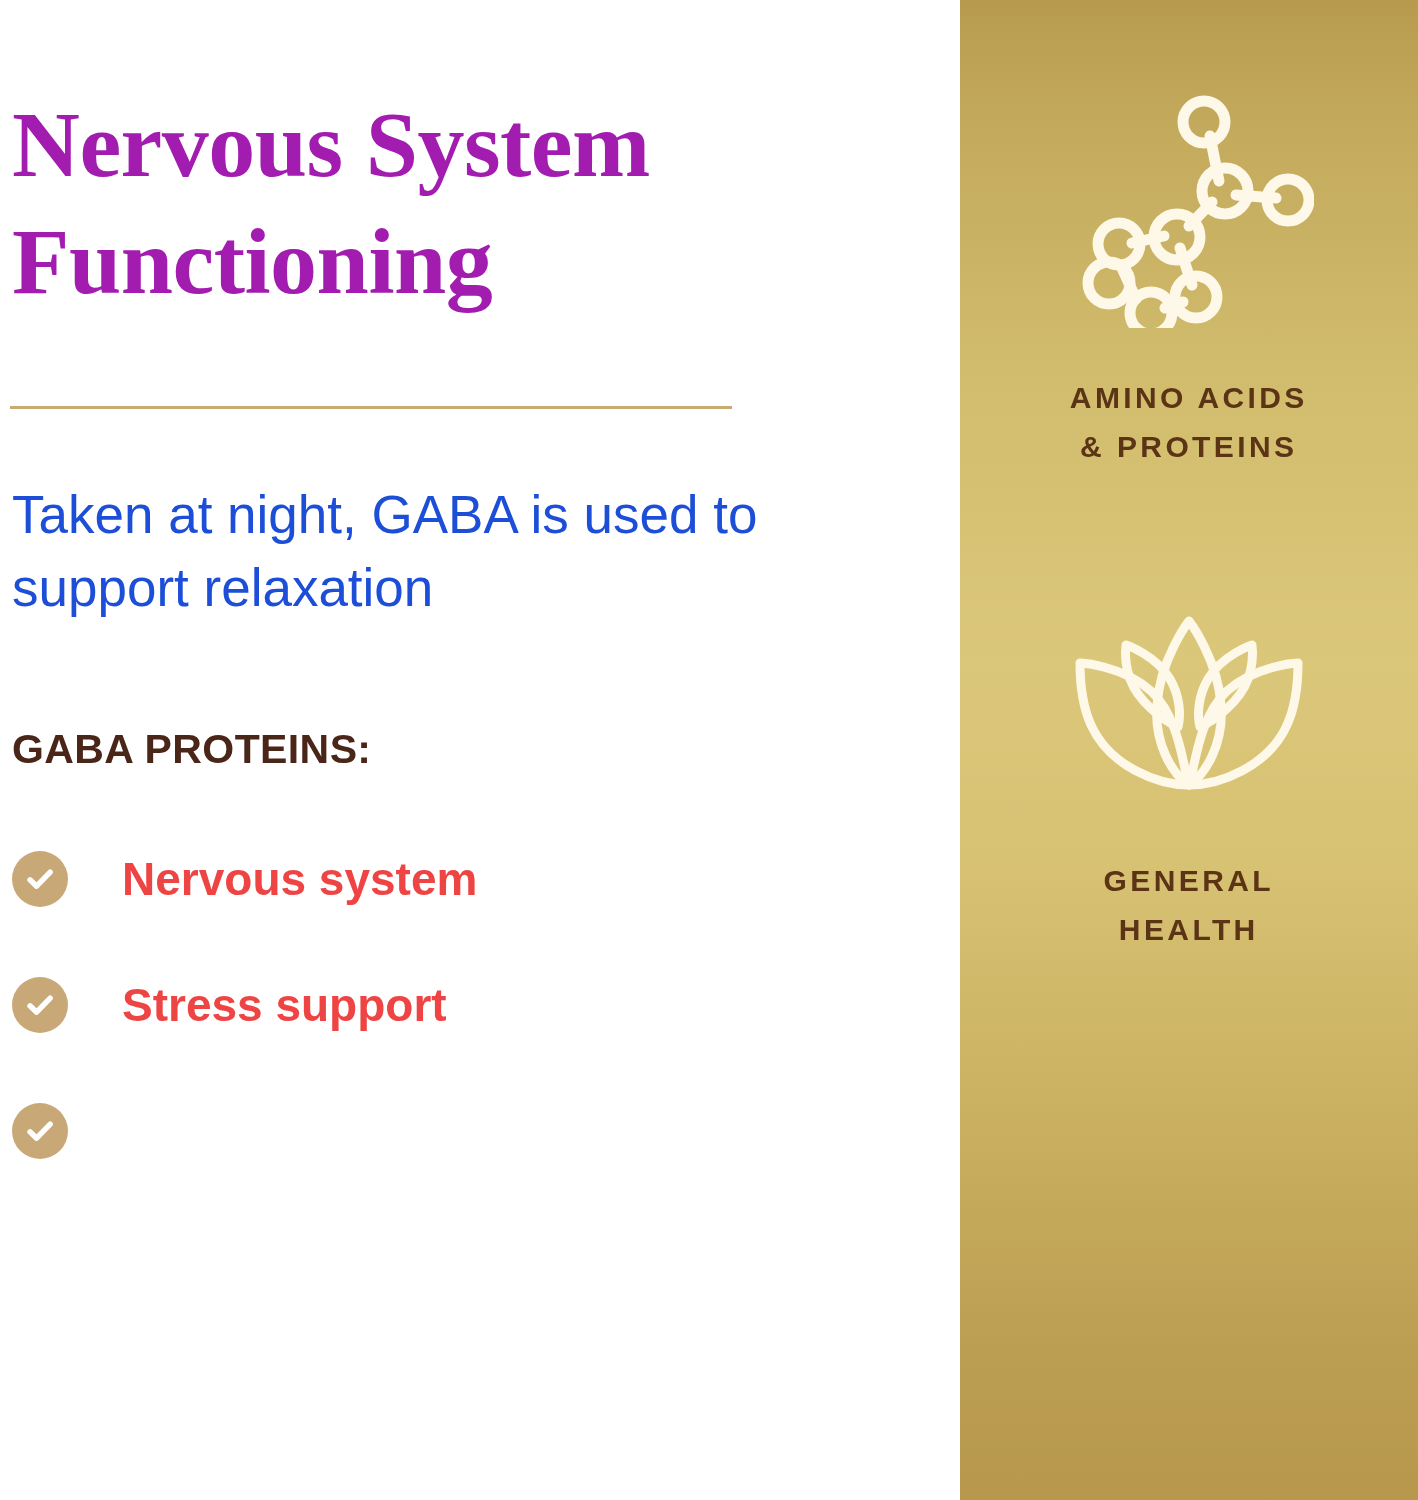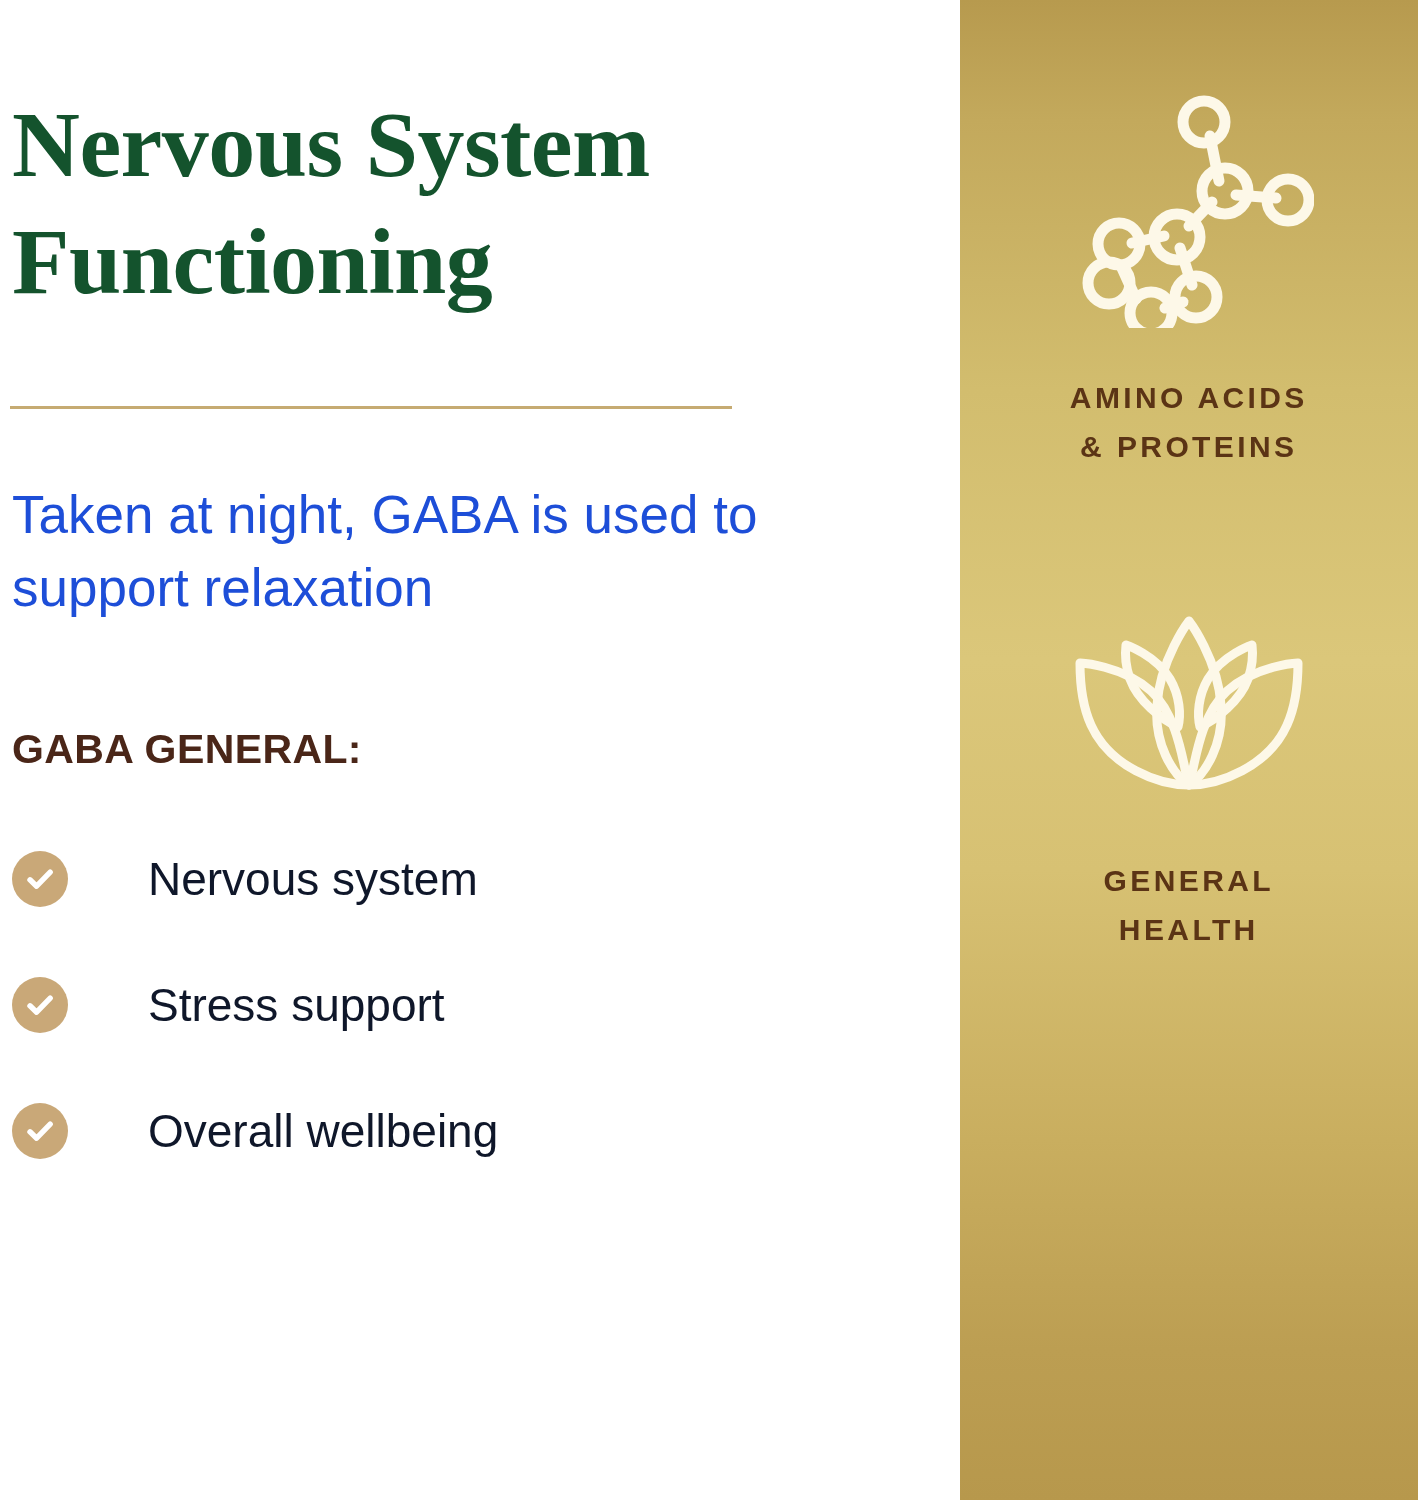--- a/index.html
+++ b/index.html
@@ -36,21 +36,21 @@
     position: absolute;
     left: 12px;
     top: 86px;
     width: 900px;
     margin: 0;
     font-family: "Liberation Serif", "DejaVu Serif", serif;
     font-weight: 700;
     font-size: 94px;
     line-height: 1.24;
     letter-spacing: -0.5px;
-    color: #14532d;
+    color: #a21caf;
   }
 
   .divider {
     position: absolute;
     left: 10px;
     top: 406px;
     width: 722px;
     height: 3px;
     background: #c6ab72;
   }
@@ -104,26 +104,26 @@
     height: 56px;
     border-radius: 50%;
     background: #c9a878;
     display: flex;
     align-items: center;
     justify-content: center;
   }
   .check-circle svg { display: block; }
 
   .bullet-label {
-    margin-left: 80px;
+    margin-left: 54px;
     font-family: "Liberation Sans", sans-serif;
     font-size: 46px;
-    font-weight: 400;
+    font-weight: 700;
     line-height: 1;
-    color: #0f172a;
+    color: #ef4444;
     white-space: nowrap;
   }
 
   
   .gold-panel {
     position: relative;
     width: 472px;
     height: 1500px;
     background: linear-gradient(180deg,
         #b79a4e 0%,
@@ -174,21 +174,21 @@
 <div class="page">
 
   <div class="left-col">
 
     <h1 class="headline">Nervous System Functioning</h1>
 
     <div class="divider"></div>
 
     <p class="subhead">Taken at night, GABA is used to support relaxation</p>
 
-    <h2 class="supports-title">GABA GENERAL:</h2>
+    <h2 class="supports-title">GABA PROTEINS:</h2>
 
     <ul class="bullet-list">
 
       <li class="bullet-item">
         <span class="check-circle">
           <svg width="34" height="34" viewBox="0 0 34 34" aria-hidden="true">
             <path d="M7 17.8 L13.6 24.2 L27.2 10.2" fill="none" stroke="#ffffff" stroke-width="5.4" stroke-linecap="round" stroke-linejoin="round"></path>
           </svg>
         </span>
         <span class="bullet-label">Nervous system</span>
@@ -202,21 +202,20 @@
         </span>
         <span class="bullet-label">Stress support</span>
       </li>
 
       <li class="bullet-item">
         <span class="check-circle">
           <svg width="34" height="34" viewBox="0 0 34 34" aria-hidden="true">
             <path d="M7 17.8 L13.6 24.2 L27.2 10.2" fill="none" stroke="#ffffff" stroke-width="5.4" stroke-linecap="round" stroke-linejoin="round"></path>
           </svg>
         </span>
-        <span class="bullet-label">Overall wellbeing</span>
       </li>
 
     </ul>
   </div>
 
   <div class="gold-panel">
 
     <div class="badge badge-1">
       <span class="badge-icon">
         <svg width="250" height="250" viewBox="0 0 250 250" aria-hidden="true">

